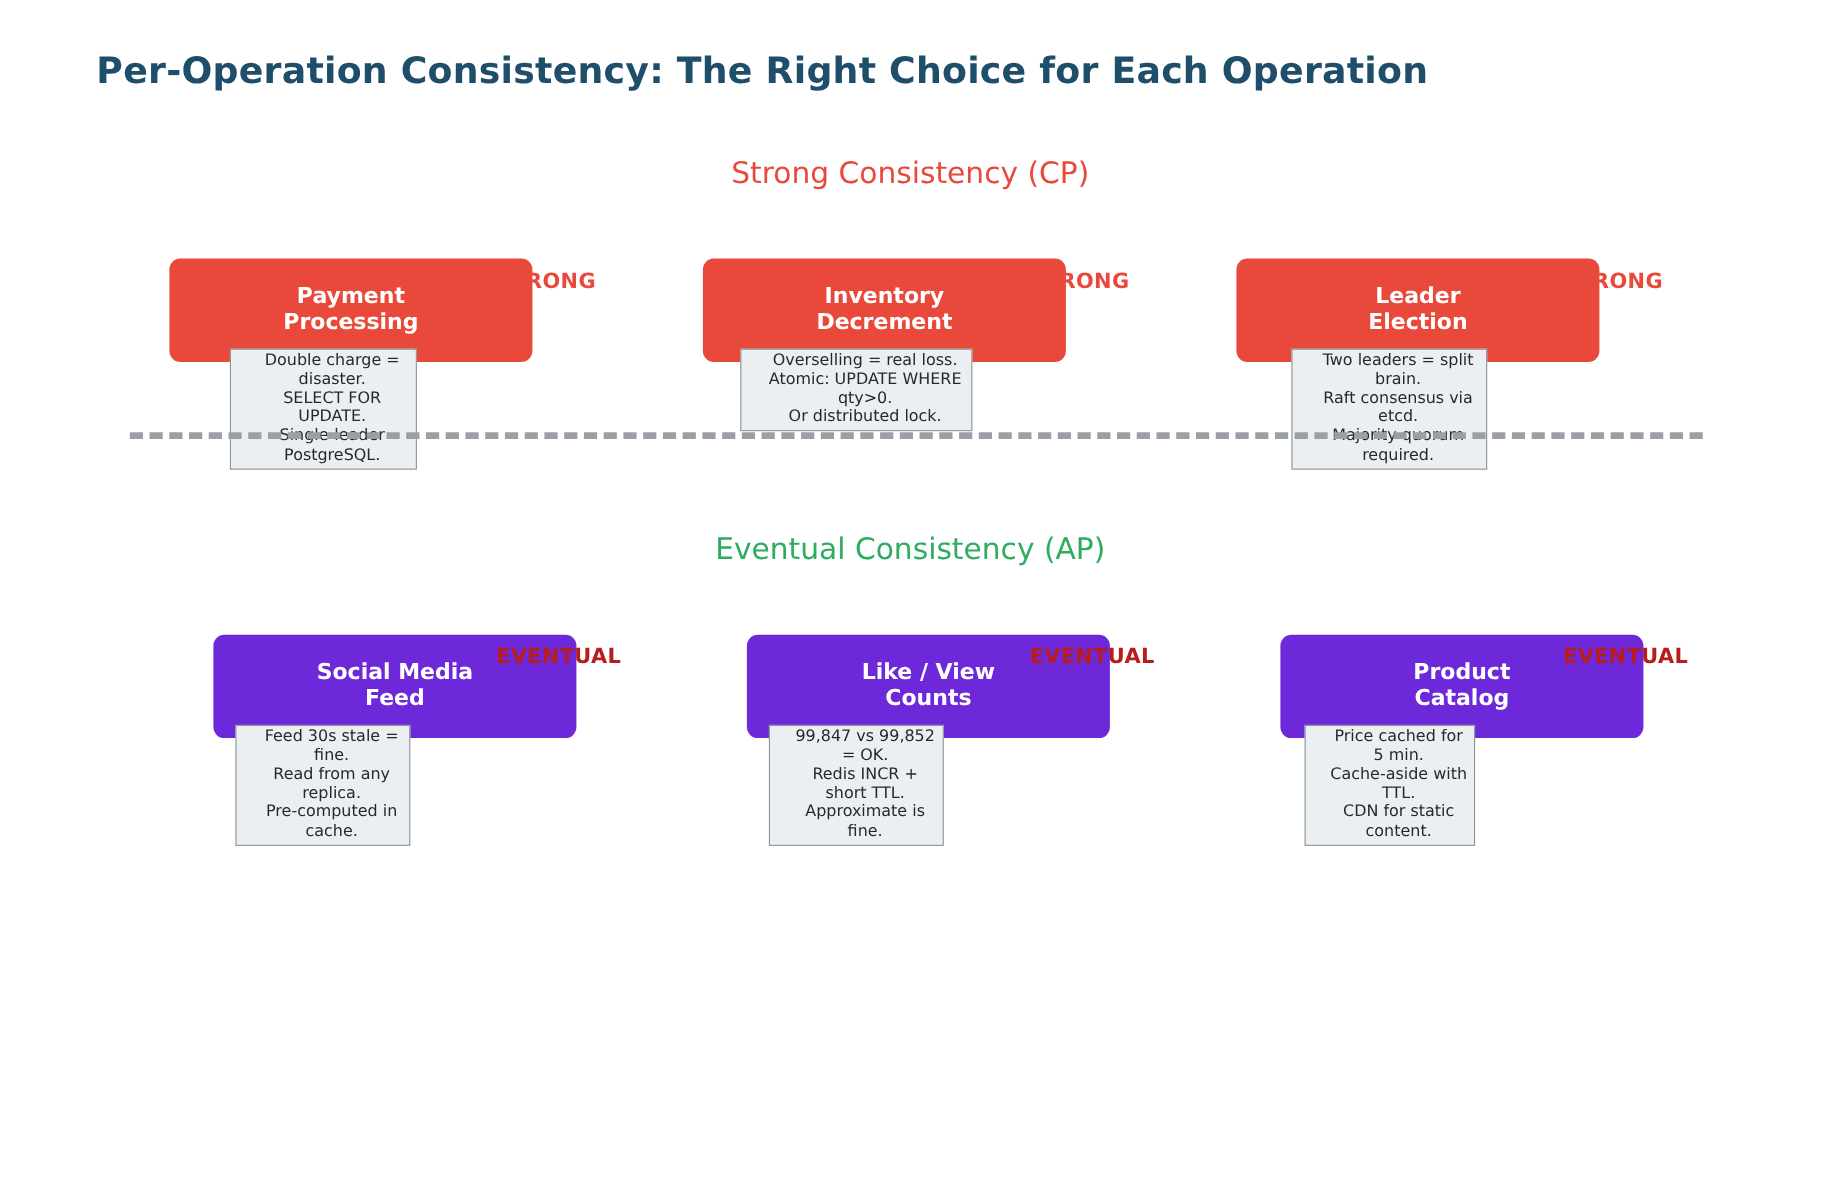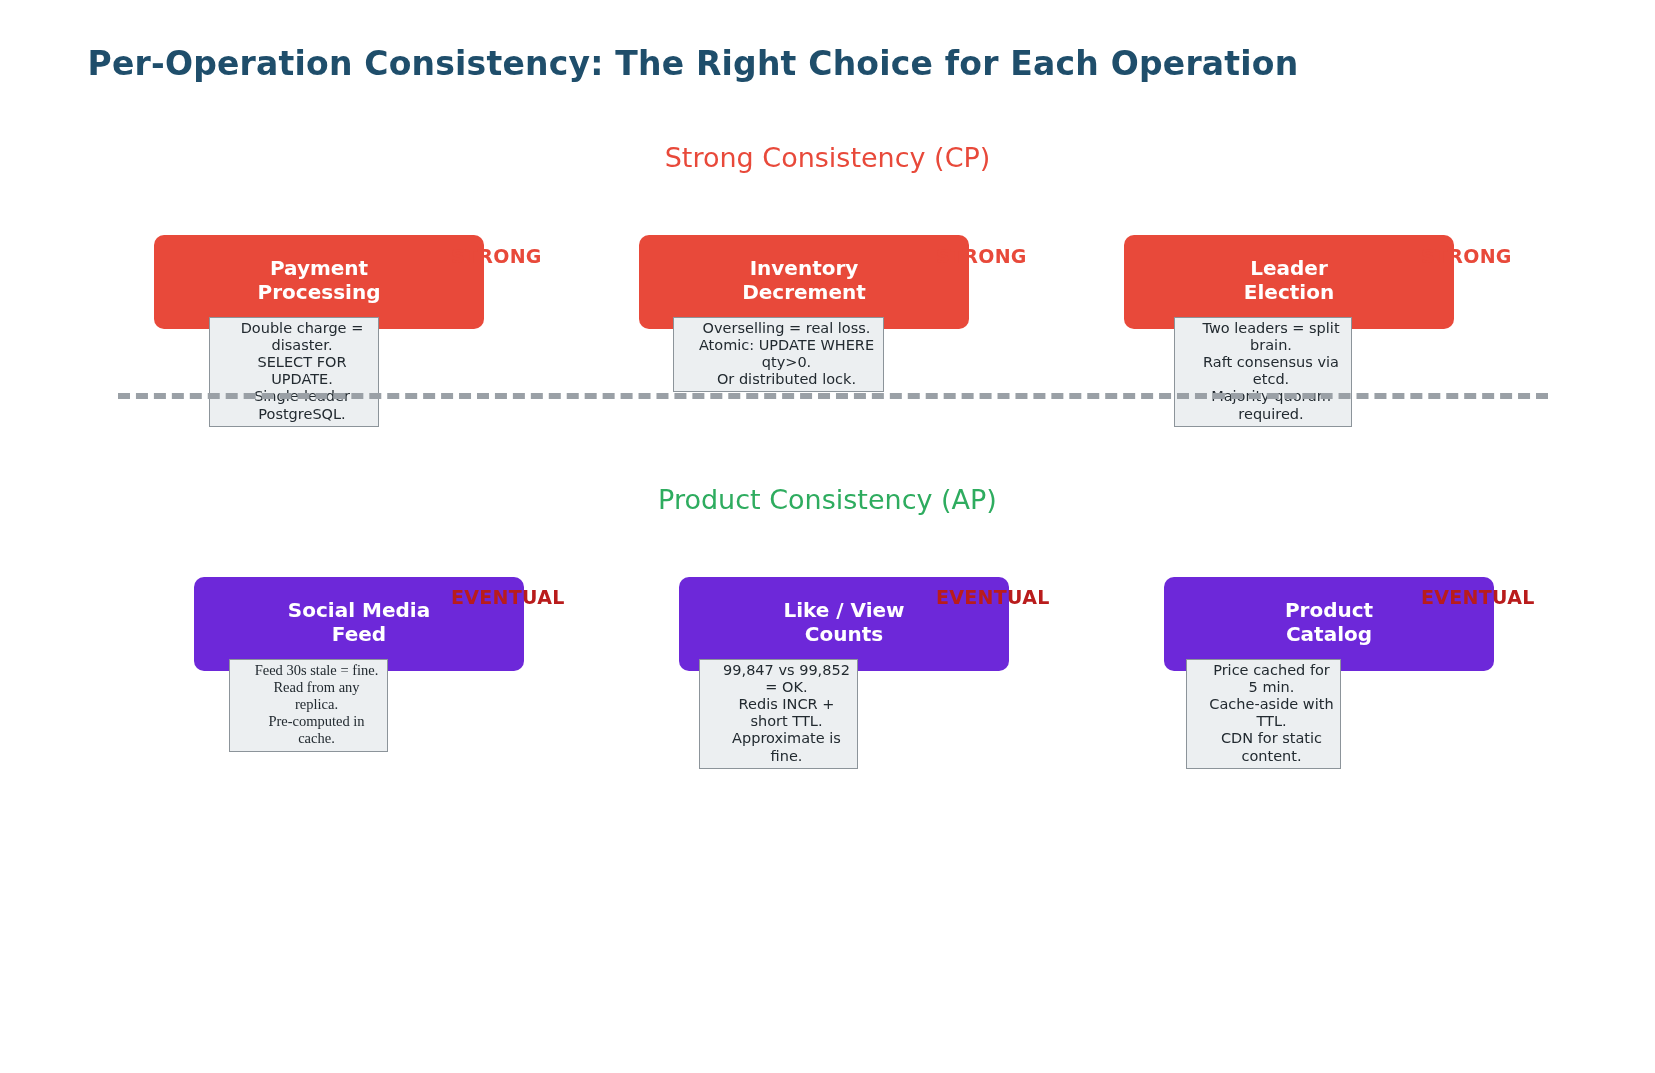--- a/index.html
+++ b/index.html
@@ -143,27 +143,27 @@
   <span class="card-label">Leader
 Election</span>
 </div>
 <div class="tooltip tip-row-strong" style="left:1174px; width:178px;">Two leaders = split brain.
 Raft consensus via etcd.
 Majority quorum required.</div>
 <div class="badge strong badge-col-2 badge-row-strong">STRONG</div>
 
 <div class="divider"></div>
 
-<div id="eventual-section-title" class="section-title">Product Consistency (AP)</div>
+<div id="eventual-section-title" class="section-title">Eventual Consistency (AP)</div>
 
 <div class="op-card eventual col-0 row-eventual">
   <span class="card-label">Social Media
 Feed</span>
 </div>
-<div class="tooltip tip-row-eventual" style="left:229px; width:159px;font-family:Liberation Serif, serif;">Feed 30s stale = fine.
+<div class="tooltip tip-row-eventual" style="left:214px; width:159px;">Feed 30s stale = fine.
 Read from any replica.
 Pre-computed in cache.</div>
 <div class="badge eventual badge-col-0 badge-row-eventual">EVENTUAL</div>
 
 <div class="op-card eventual col-1 row-eventual">
   <span class="card-label">Like / View
 Counts</span>
 </div>
 <div class="tooltip tip-row-eventual" style="left:699px; width:159px;">99,847 vs 99,852 = OK.
 Redis INCR + short TTL.

